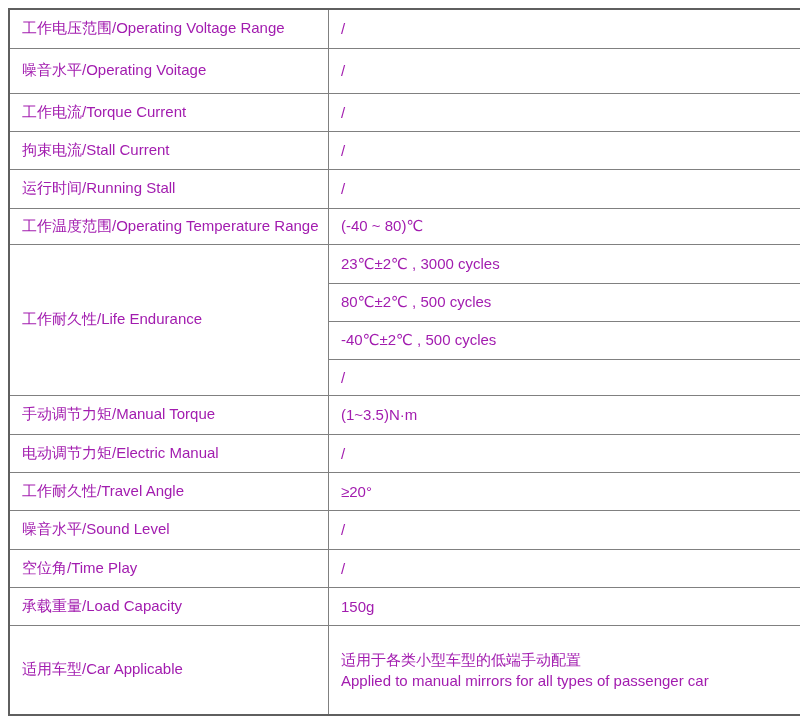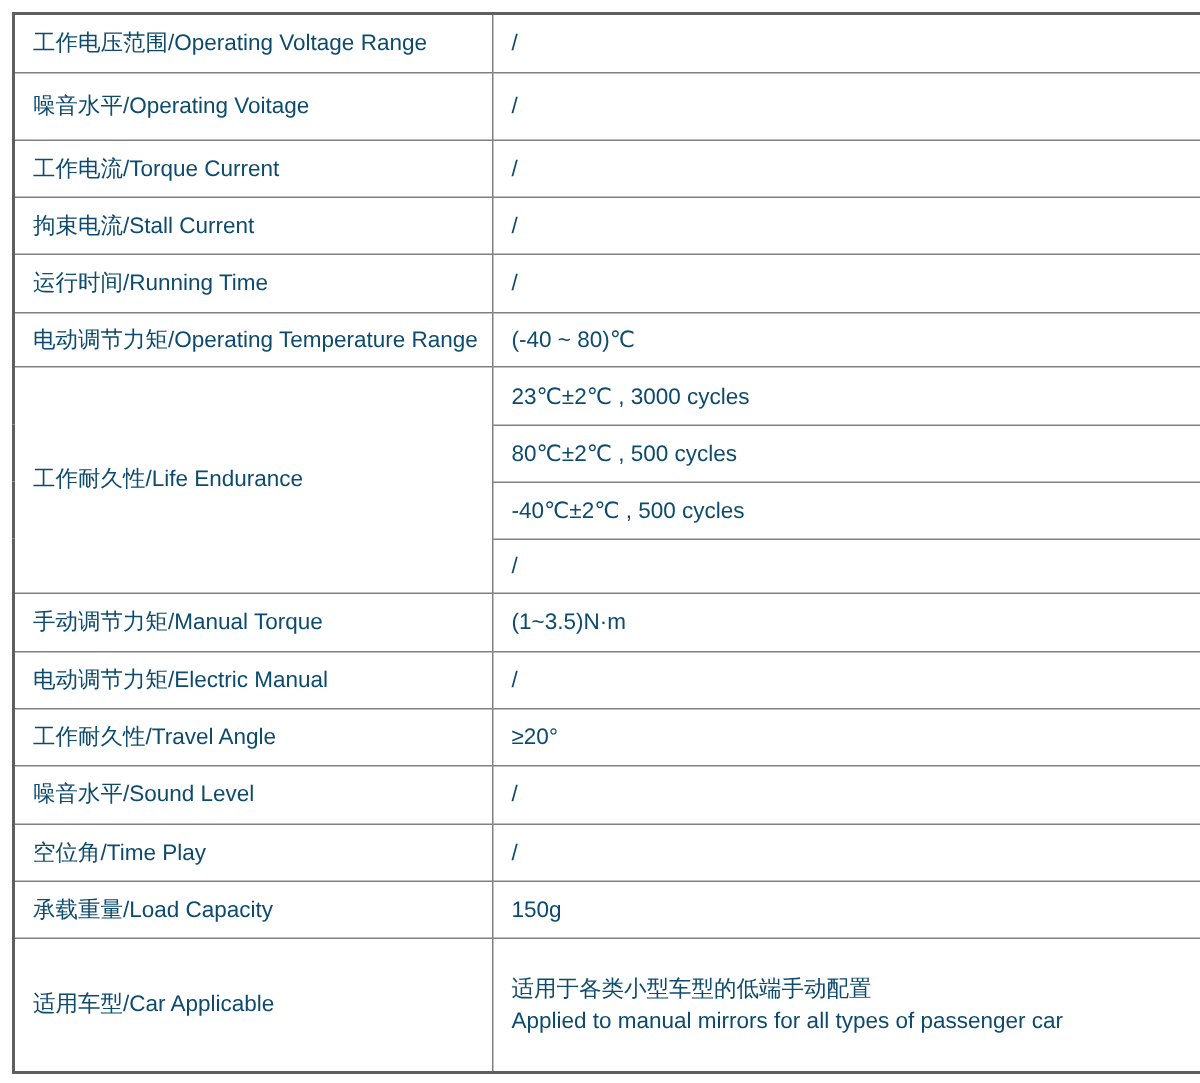--- a/index.html
+++ b/index.html
@@ -20,21 +20,21 @@
     left: 8px;
     top: 8px;
     width: 785px;
     border-collapse: collapse;
     table-layout: fixed;
     border: 2px solid #5f5f5f;
   }
   table.spec td {
     border: 1px solid #808080;
     font-size: 15px;
-    color: #0c4a6e;
+    color: #a21caf;
     padding: 0 8px 0 12px;
     vertical-align: middle;
     overflow: hidden;
     white-space: nowrap;
   }
   td.col-label { width: 298px; }
   td.col-value { width: 483px; }
   tr.h39 { height: 39px; }
   tr.h45 { height: 45px; }
   tr.h38 { height: 38px; }
@@ -63,25 +63,25 @@
       </tr>
       <tr class="h38">
         <td class="col-label">工作电流/Torque Current</td>
         <td class="col-value">/</td>
       </tr>
       <tr class="h38">
         <td class="col-label">拘束电流/Stall Current</td>
         <td class="col-value">/</td>
       </tr>
       <tr class="h39">
-        <td class="col-label">运行时间/Running Time</td>
+        <td class="col-label">运行时间/Running Stall</td>
         <td class="col-value">/</td>
       </tr>
       <tr class="h36">
-        <td class="col-label">电动调节力矩/Operating Temperature Range</td>
+        <td class="col-label">工作温度范围/Operating Temperature Range</td>
         <td class="col-value">(-40 ~ 80)℃</td>
       </tr>
       <tr class="h39">
         <td class="col-label" rowspan="4">工作耐久性/Life Endurance</td>
         <td class="col-value">23℃±2℃ , 3000 cycles</td>
       </tr>
       <tr class="h38">
         <td class="col-value">80℃±2℃ , 500 cycles</td>
       </tr>
       <tr class="h38">

